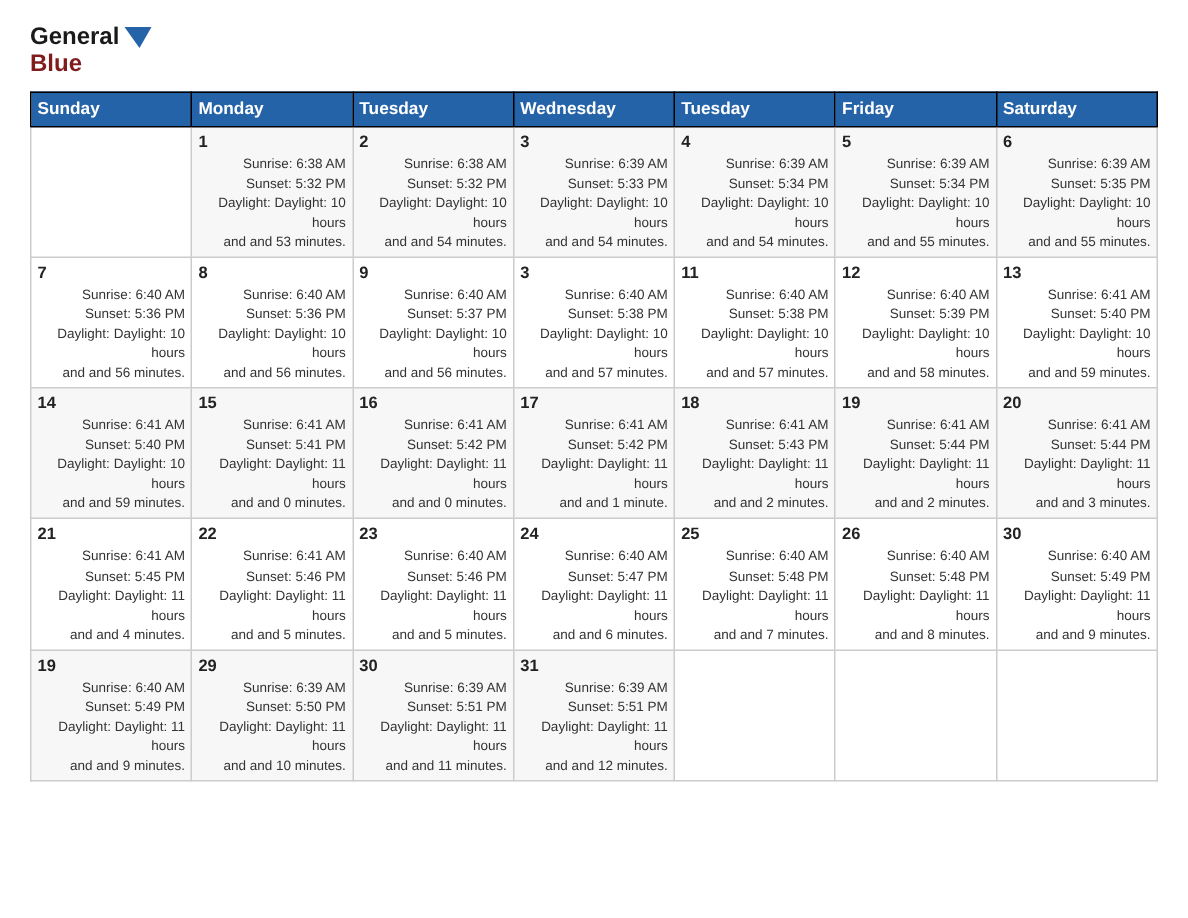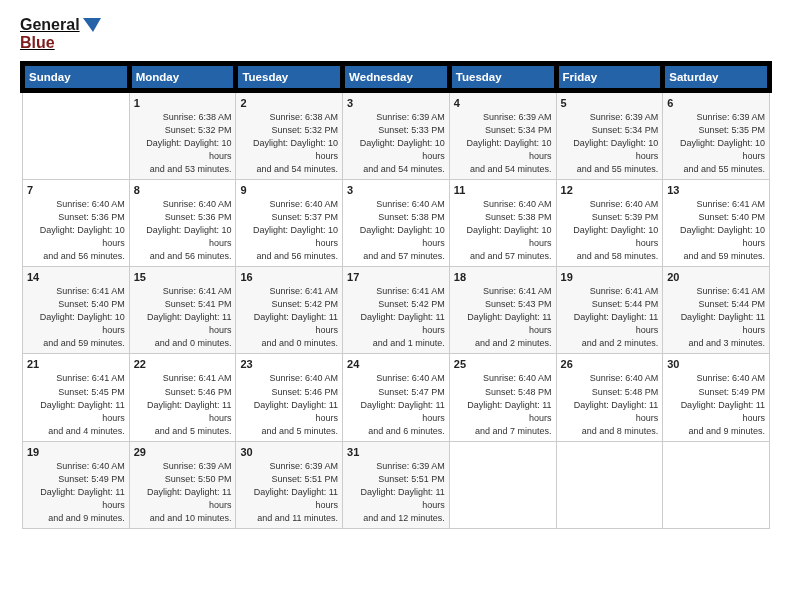--- a/index.html
+++ b/index.html
@@ -13,21 +13,20 @@
     .page {
       width: 792px;
       height: 612px;
       padding: 16px 20px 10px 20px;
     }
     .header {
       display: flex;
       justify-content: space-between;
       align-items: flex-start;
       margin-bottom: 8px;
-      text-decoration: underline;
     }
     .logo {
       display: flex;
       align-items: center;
       gap: 2px;
     }
     .title-block {
       text-align: right;
     }
     .month-title {
@@ -44,21 +43,21 @@
       border-collapse: collapse;
       table-layout: fixed;
     }
     thead tr th {
       background: #2563a8;
       color: #fff;
       font-size: 11.5px;
       font-weight: bold;
       padding: 5px 4px;
       text-align: left;
-      border: 5px solid #000000;
+      border: 1px solid #000000;
     }
     tbody tr td {
       vertical-align: top;
       font-size: 9.5px;
       color: #222;
       padding: 4px 4px 3px 4px;
       border: 1px solid #ccc;
       height: 80px;
       background: #fff;
     }

